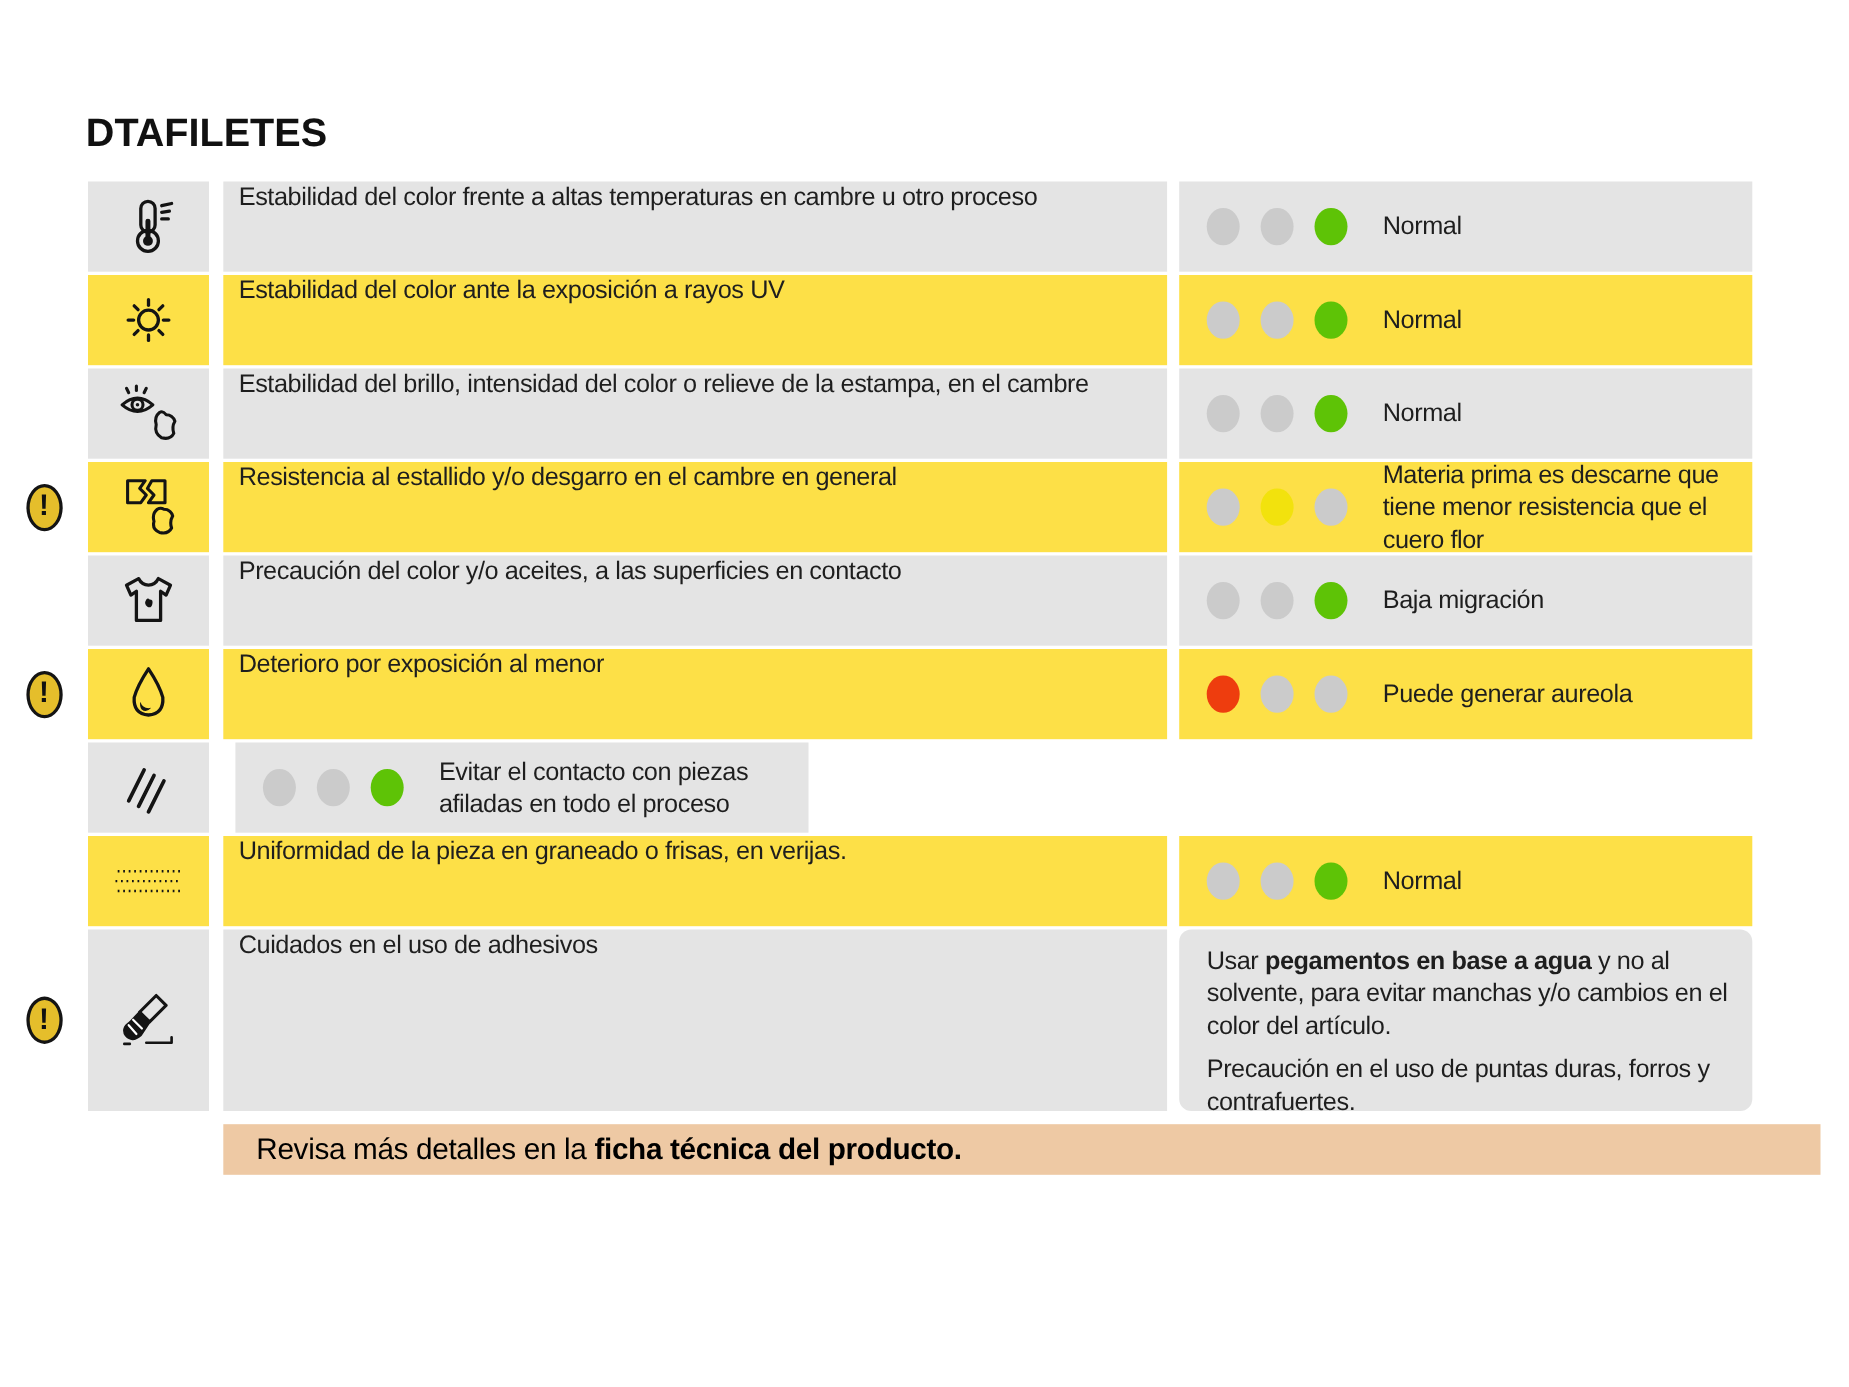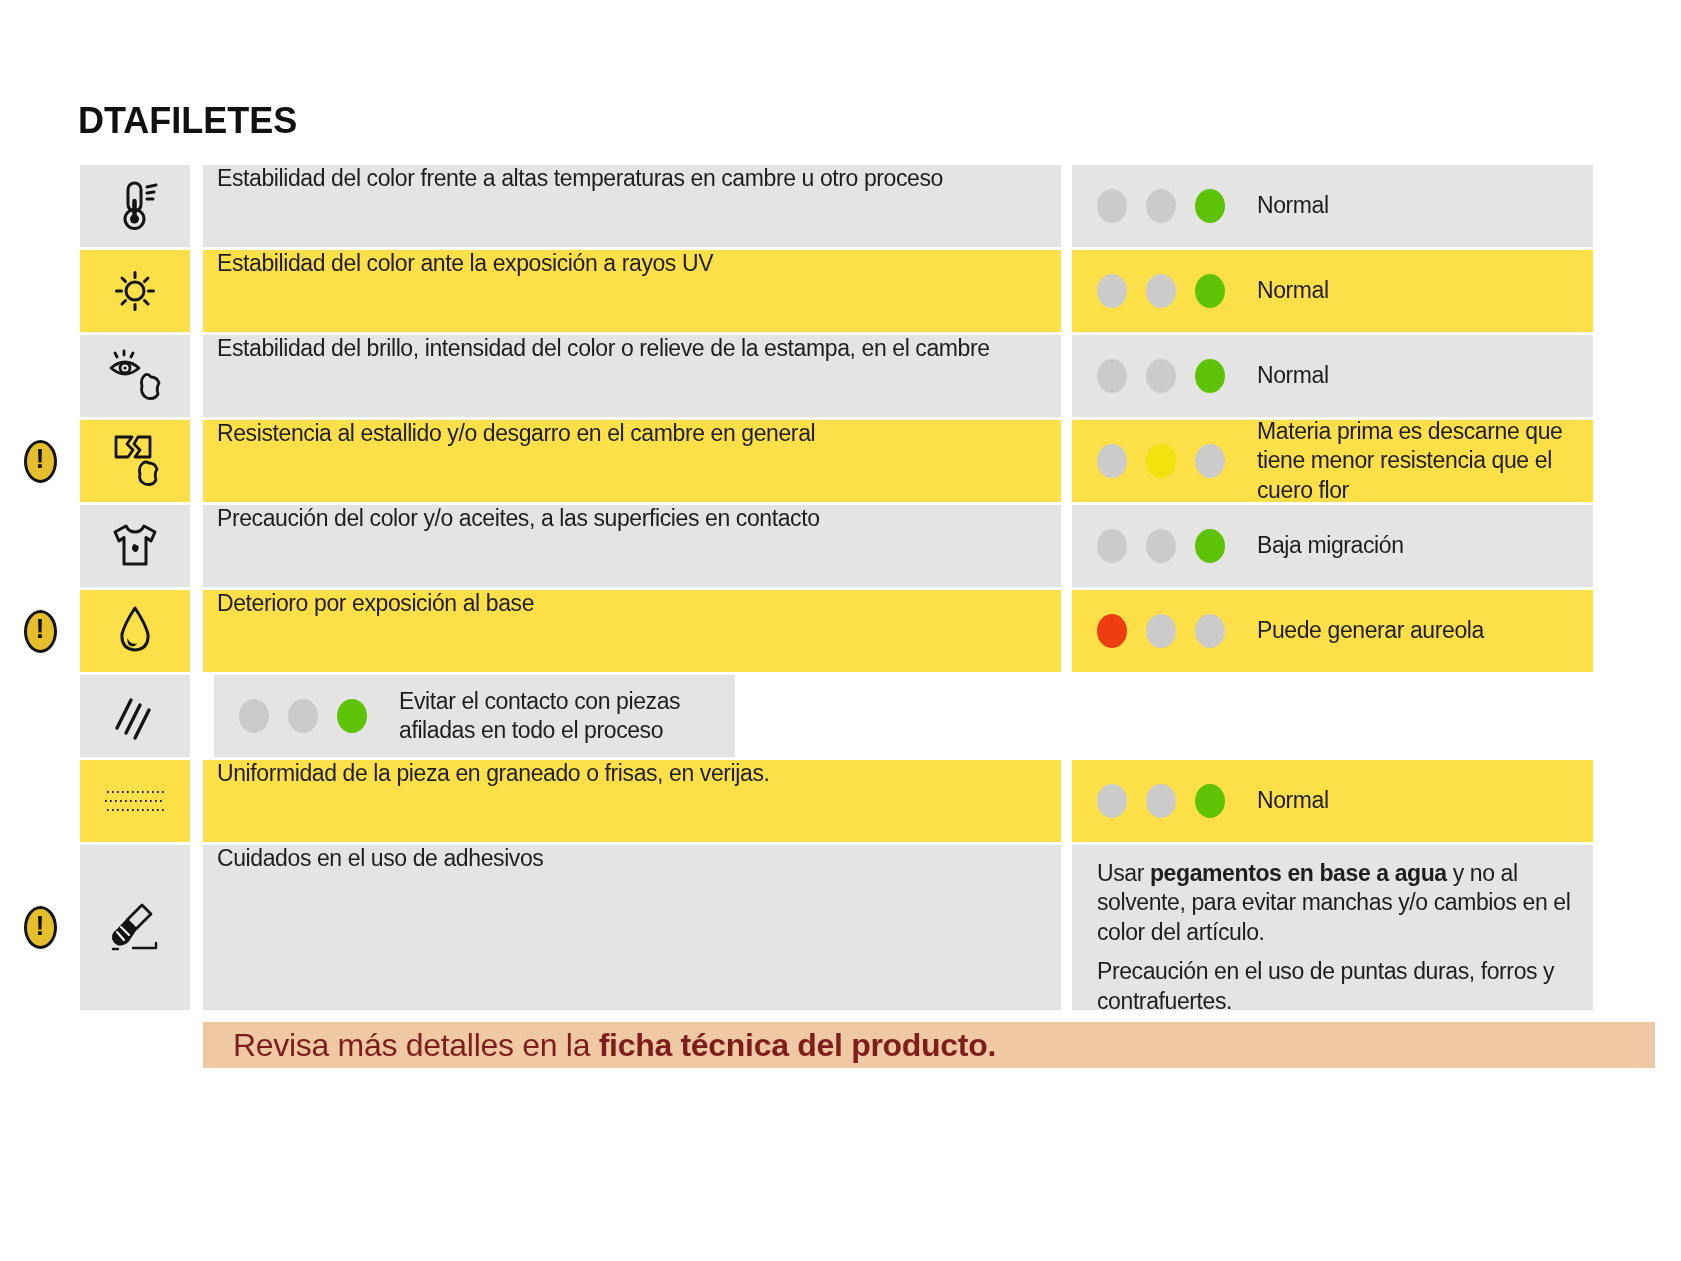--- a/index.html
+++ b/index.html
@@ -43,29 +43,29 @@
     width:521px;flex-shrink:0;box-sizing:border-box;
     display:flex;align-items:center;
     padding-left:25px;padding-right:12px;
     font-size:23px;letter-spacing:-0.4px;
   }
   .bg-dark{background:#e4e4e4;}
   .bg-light{background:#fde047;}
   .dots{display:flex;align-items:center;gap:19px;flex-shrink:0;}
   .dot{width:30px;height:34px;border-radius:50%;display:inline-block;}
   .status{margin-left:32px;line-height:1.28;max-width:392px;}
-  .right-col.note{display:block;padding-top:14px;line-height:1.28;}
+  .right-col.note{display:block;padding-top:14px;line-height:1.28;border-radius:11px;}
   .right-col.note p{margin:0 0 10px 0;max-width:505px;}
   .footer{
     position:absolute;left:203px;top:1022px;
     width:1452px;height:46px;
     background:#eec9a4;
     display:flex;align-items:center;
     padding-left:30px;box-sizing:border-box;
-    font-size:32px;letter-spacing:-0.3px;color:#7f1d1d;
+    font-size:27px;letter-spacing:-0.3px;color:#000000;
   }
   svg.ic{stroke:#141414;fill:none;stroke-width:3;stroke-linecap:round;stroke-linejoin:round;}
 </style>
 </head>
 <body>
 
 <div class="page">
 
   <div class="title">DTAFILETES</div>
 
@@ -211,21 +211,21 @@
         <div class="warning">!</div>
       </div>
       <div class="icon-col bg-light">
         <svg class="ic" width="56" height="56" viewBox="0 0 56 56">
           <path d="M28,5 Q38,20 41,31 Q42,46 28,47 Q14,46 15,31 Q18,20 28,5 Z"></path>
           <path d="M20.5,35 Q23,42 30.5,40.5 Q26,45.5 21.8,42 Q19.8,39.5 20.5,35 Z" fill="#141414" stroke="none"></path>
         </svg>
       </div>
       <div class="gap1"></div>
       <div class="text-col bg-light">
-          <span>Deterioro por exposición al base</span>
+          <span>Deterioro por exposición al menor</span>
         </div>
       <div class="gap2"></div>
       <div class="right-col bg-light">
         <div class="dots">
             <span class="dot" style="background: rgb(238, 61, 14);"></span>
             <span class="dot" style="background: rgb(203, 203, 203);"></span>
             <span class="dot" style="background: rgb(203, 203, 203);"></span>
           </div>
         <span class="status">Puede generar aureola</span>
       </div>

